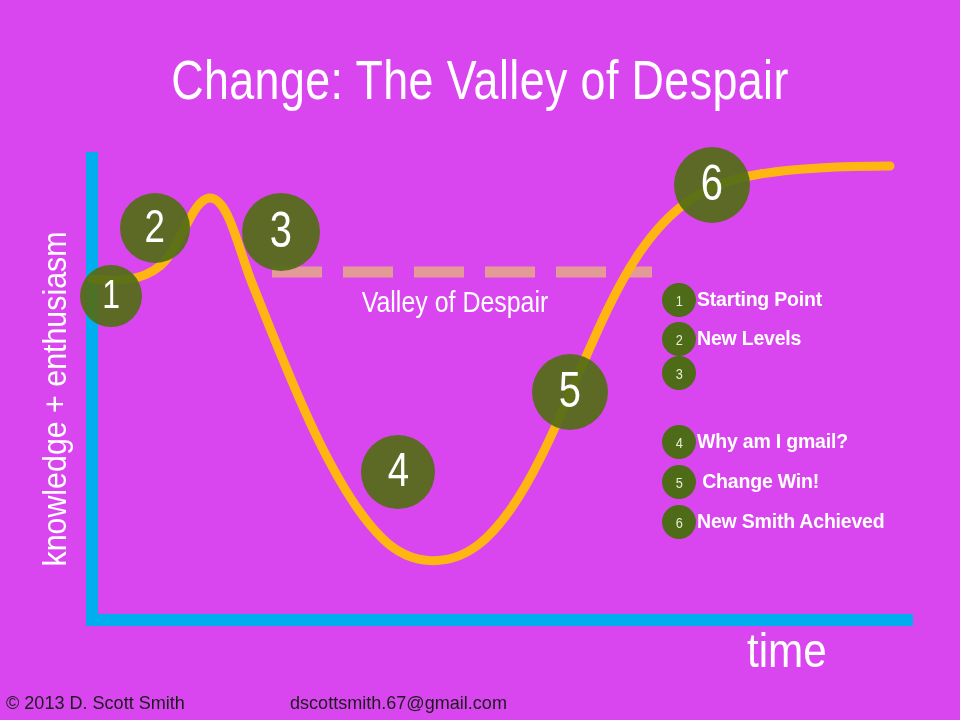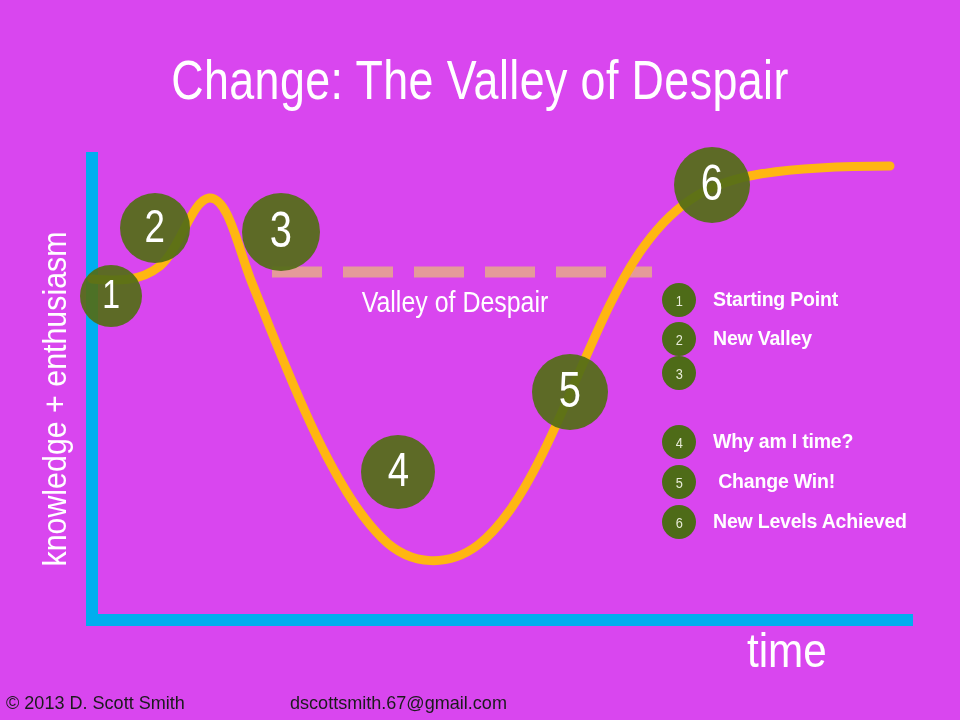--- a/index.html
+++ b/index.html
@@ -124,21 +124,21 @@
     color: #e9ecd9;
     font-family: "Liberation Sans", sans-serif;
     font-size: 15px;
     font-weight: 300;
   }
   .legend-dot span {
     display: block;
     transform: scaleX(0.85);
   }
   .legend-text {
-    margin-left: 17px;
+    margin-left: 1px;
     color: #ffffff;
     font-family: "Liberation Sans", sans-serif;
     font-size: 19.5px;
     font-weight: bold;
     line-height: 25px;
     padding-top: 4px;
     white-space: pre;
     letter-spacing: -0.2px;
   }
 
@@ -215,43 +215,43 @@
     <div class="legend-row" style="top:0px;">
       <div class="legend-dot">
         <span>1</span>
       </div>
       <div class="legend-text">Starting Point</div>
     </div>
     <div class="legend-row" style="top:39px;">
       <div class="legend-dot">
         <span>2</span>
       </div>
-      <div class="legend-text">New Valley</div>
+      <div class="legend-text">New Levels</div>
     </div>
     <div class="legend-row" style="top:73px;">
       <div class="legend-dot">
         <span>3</span>
       </div>
     </div>
     <div class="legend-row" style="top:142px;">
       <div class="legend-dot">
         <span>4</span>
       </div>
-      <div class="legend-text">Why am I time?</div>
+      <div class="legend-text">Why am I gmail?</div>
     </div>
     <div class="legend-row" style="top:182px;">
       <div class="legend-dot">
         <span>5</span>
       </div>
       <div class="legend-text"> Change Win!</div>
     </div>
     <div class="legend-row" style="top:222px;">
       <div class="legend-dot">
         <span>6</span>
       </div>
-      <div class="legend-text">New Levels Achieved</div>
+      <div class="legend-text">New Smith Achieved</div>
     </div>
   </div>
 
   <div id="copyright" class="footer-text">© 2013 D. Scott Smith</div>
   <div id="email" class="footer-text">dscottsmith.67@gmail.com</div>
 
 </div>
 
 </body></html>

